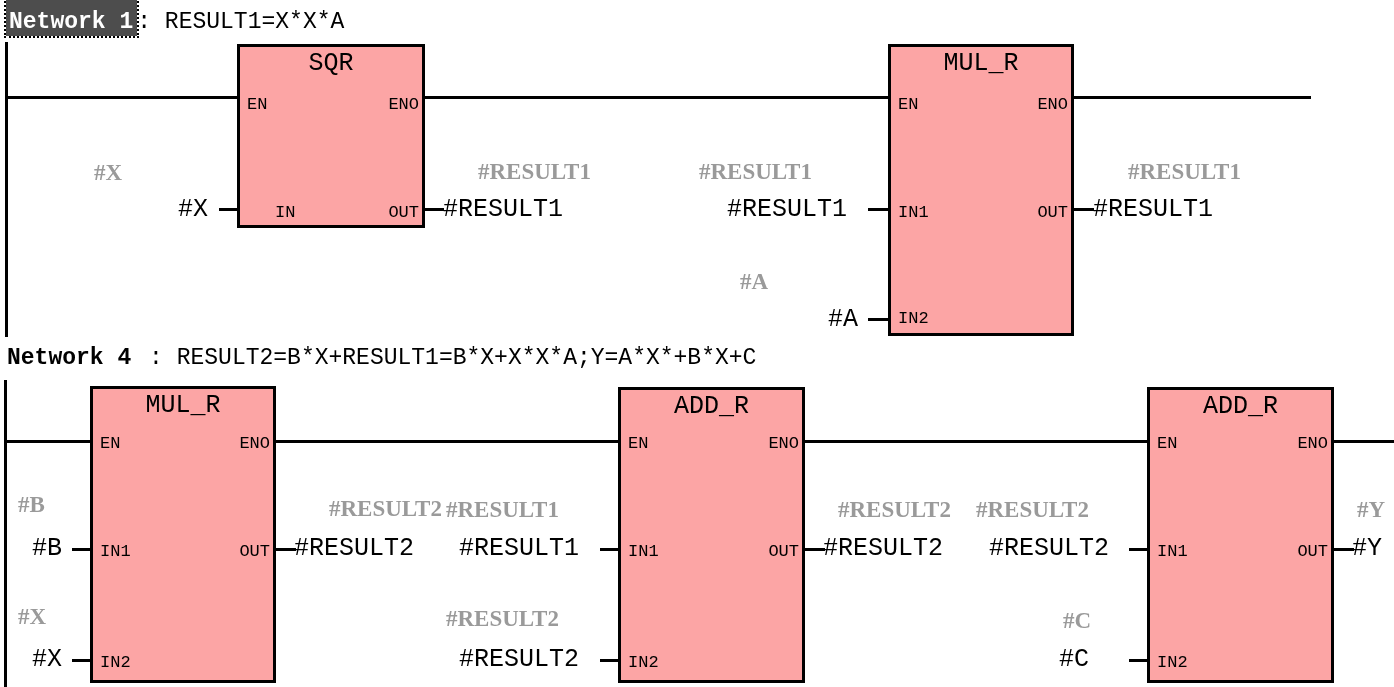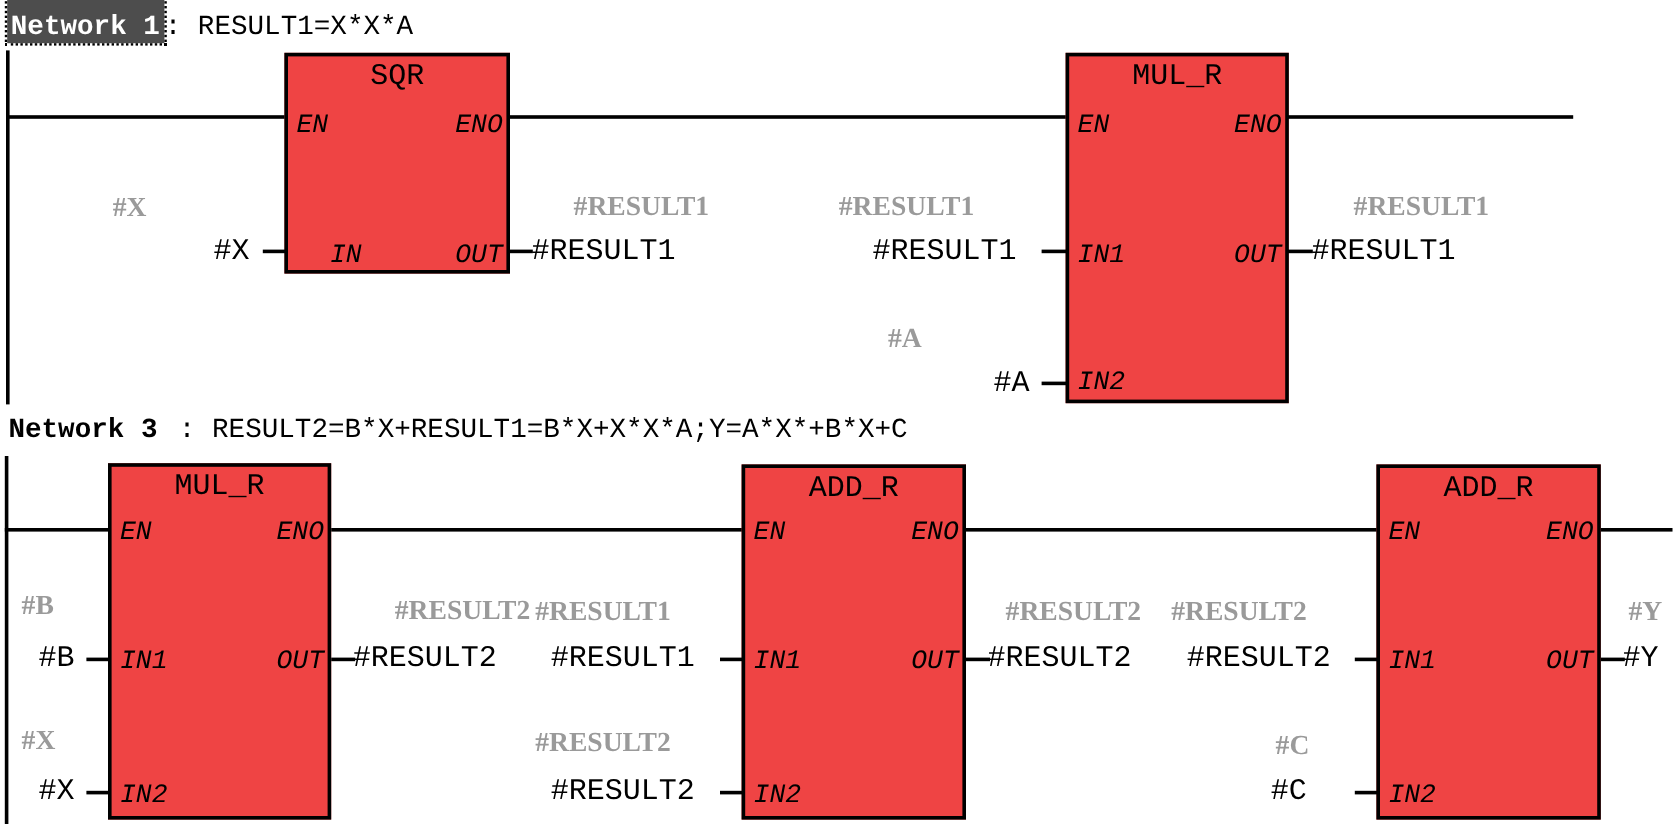--- a/index.html
+++ b/index.html
@@ -27,40 +27,39 @@
     height: 3px;
   }
   .vline {
     position: absolute;
     background: #000000;
     width: 3px;
   }
   .fbox {
     position: absolute;
     border: 3px solid #000000;
-    background: #ef4444;
+    background: #fca5a5;
     box-sizing: border-box;
   }
   .fbox-title {
     position: absolute;
     top: 3px;
     left: 0;
     right: 0;
     text-align: center;
     font-size: 25px;
     line-height: 28px;
     letter-spacing: 0px;
     white-space: nowrap;
   }
   .pin {
     position: absolute;
-    font-size: 22px;
+    font-size: 17px;
     line-height: 27px;
     white-space: nowrap;
-    font-style: italic;
   }
   .pin-left  { left: 7px; }
   .pin-right { right: 3px; }
 
   
   .operand {
     position: absolute;
     font-size: 25px;
     line-height: 27px;
     white-space: nowrap;
@@ -148,21 +147,21 @@
   <div class="operand" style="left:828px; top:306px;">#A</div>
   <div class="hline" style="left:868px; top:318px; width:22px;"></div>
 
   <div class="hline" style="left:1073px; top:96px; width:238px;"></div>
 
   <div class="hline" style="left:1073px; top:208px; width:21px;"></div>
   <div class="symbol" style="left:1128px; top:159px;">#RESULT1</div>
   <div class="operand" style="left:1093px; top:196px;">#RESULT1</div>
 
   <div class="net-header" style="left:4px; top:344px;">
-    <span class="net-label">Network 3</span>&nbsp;<span class="net-title">:</span>&nbsp;<span class="net-title">RESULT2=B*X+RESULT1=B*X+X*X*A;Y=A*X*+B*X+C</span>
+    <span class="net-label">Network 4</span>&nbsp;<span class="net-title">:</span>&nbsp;<span class="net-title">RESULT2=B*X+RESULT1=B*X+X*X*A;Y=A*X*+B*X+C</span>
   </div>
 
   <div class="vline" style="left:4px; top:380px; height:307px;"></div>
 
   <div class="hline" style="left:4px; top:440px; width:89px;"></div>
 
   <div class="fbox" style="left:90px; top:386px; width:186px; height:297px;">
     <div class="fbox-title">MUL_R</div>
     <div class="pin pin-left" style="top:41px;">EN</div>
     <div class="pin pin-right" style="top:41px;">ENO</div>

